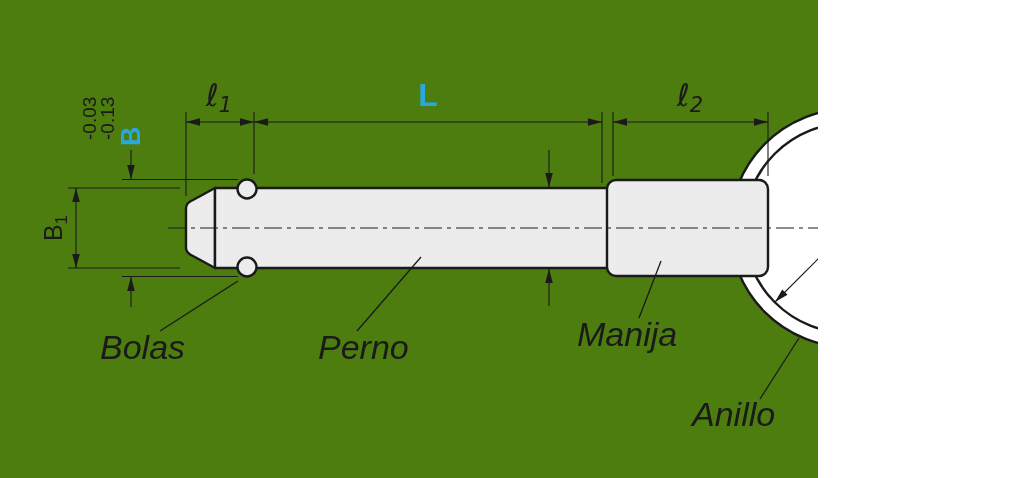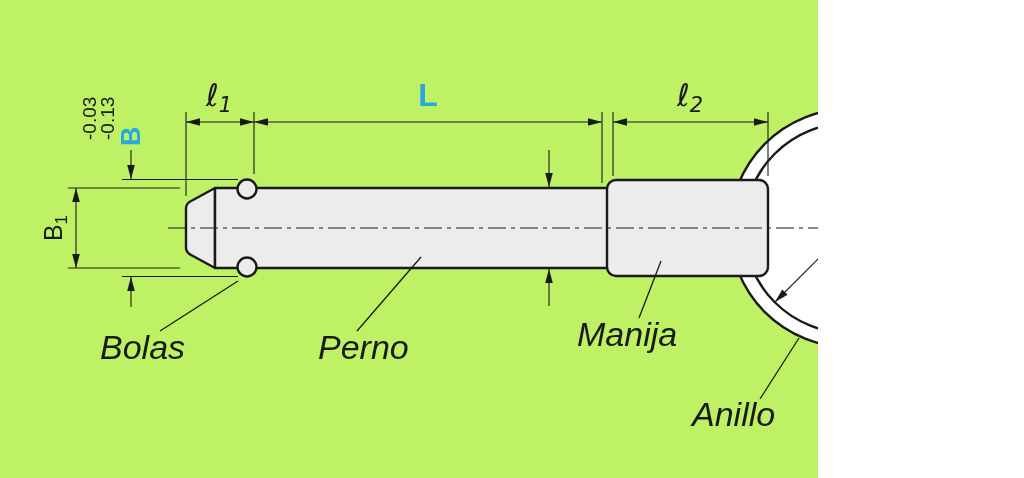--- a/index.html
+++ b/index.html
@@ -1,17 +1,17 @@
 <!DOCTYPE html>
 <html><head>
 <meta charset="utf-8">
 <style>
   html,body{margin:0;padding:0;background:#ffffff;}
   .stage{
-    width:818px;height:478px;background:#bef264;position:relative;overflow:hidden;
+    width:818px;height:478px;background:#4d7c0f;position:relative;overflow:hidden;
     font-family:"Liberation Sans",sans-serif;
   }
   svg{display:block;}
   svg text{fill:#1a1a1a;}
   .part{fill:#ececec;stroke:#1a1a1a;stroke-width:2.4;stroke-linejoin:round;}
   .ring{fill:#ffffff;stroke:#1a1a1a;stroke-width:2.4;}
   .cl{stroke:#1a1a1a;stroke-width:1.2;stroke-dasharray:18 5 4 5;fill:none;}
   .dim{stroke:#1a1a1a;stroke-width:1.1;fill:none;}
   .leader{stroke:#1a1a1a;stroke-width:1.3;fill:none;}
   .lbl{font-style:italic;font-size:34px;font-family:"Liberation Sans",sans-serif;}

